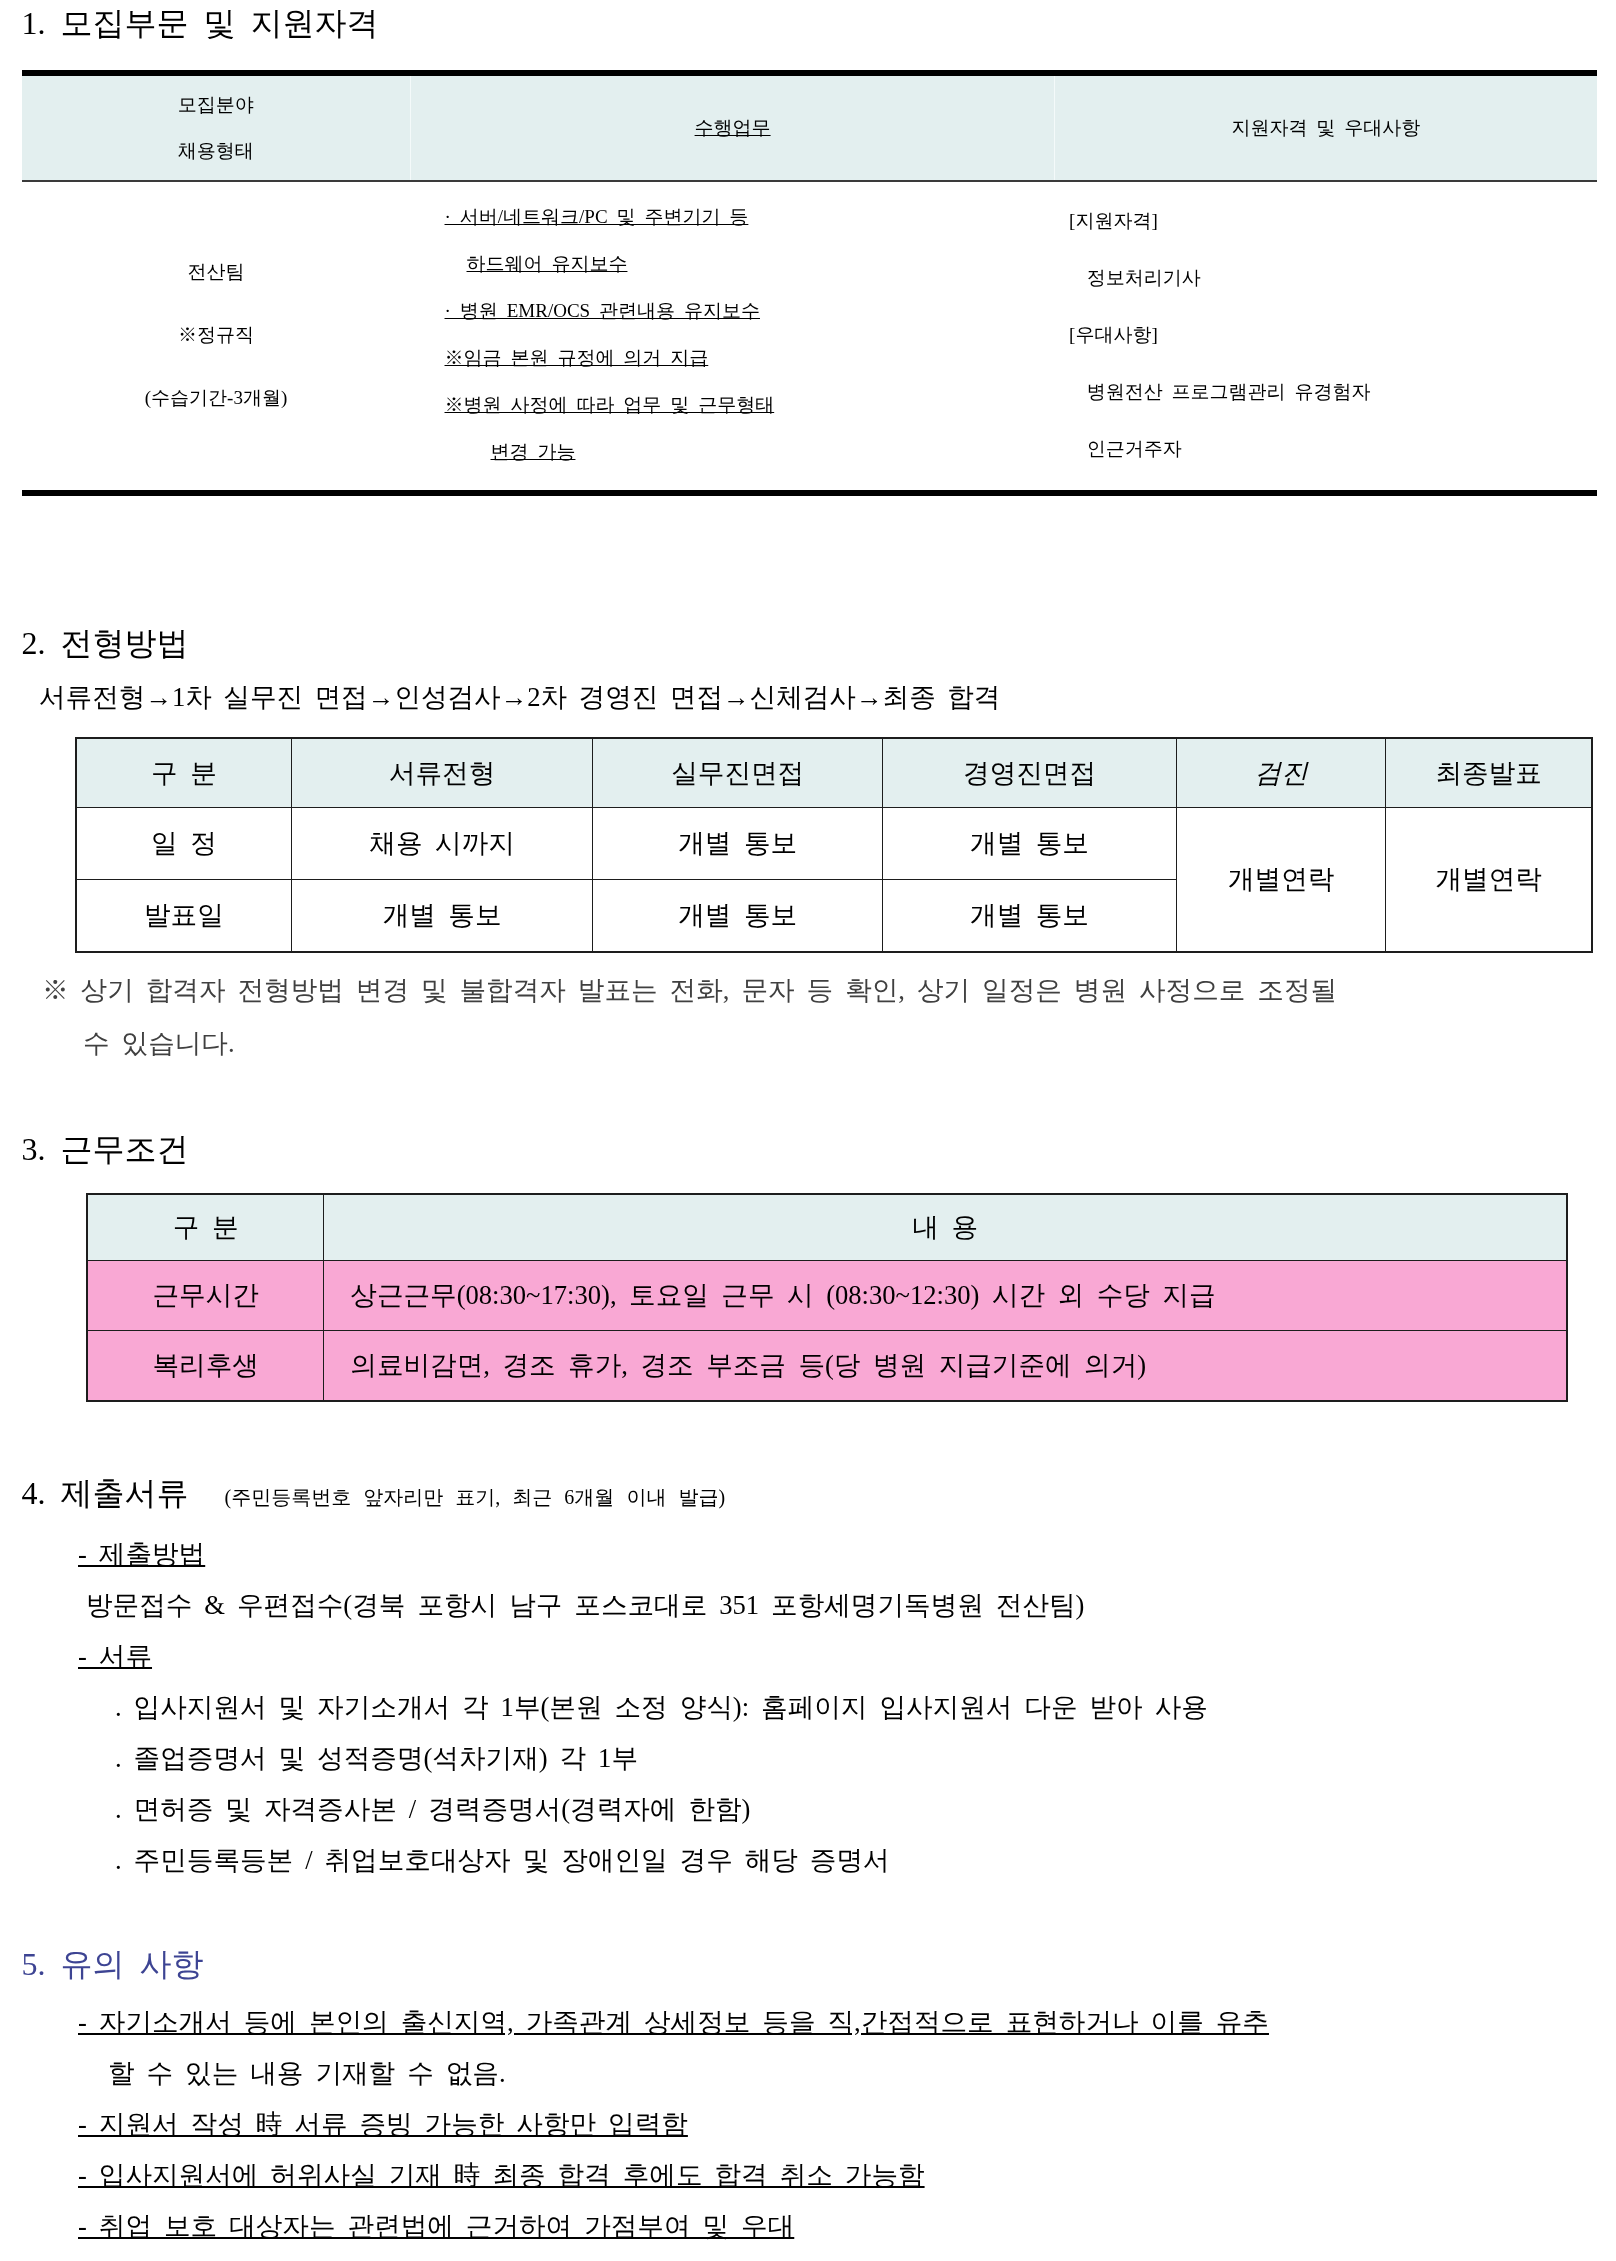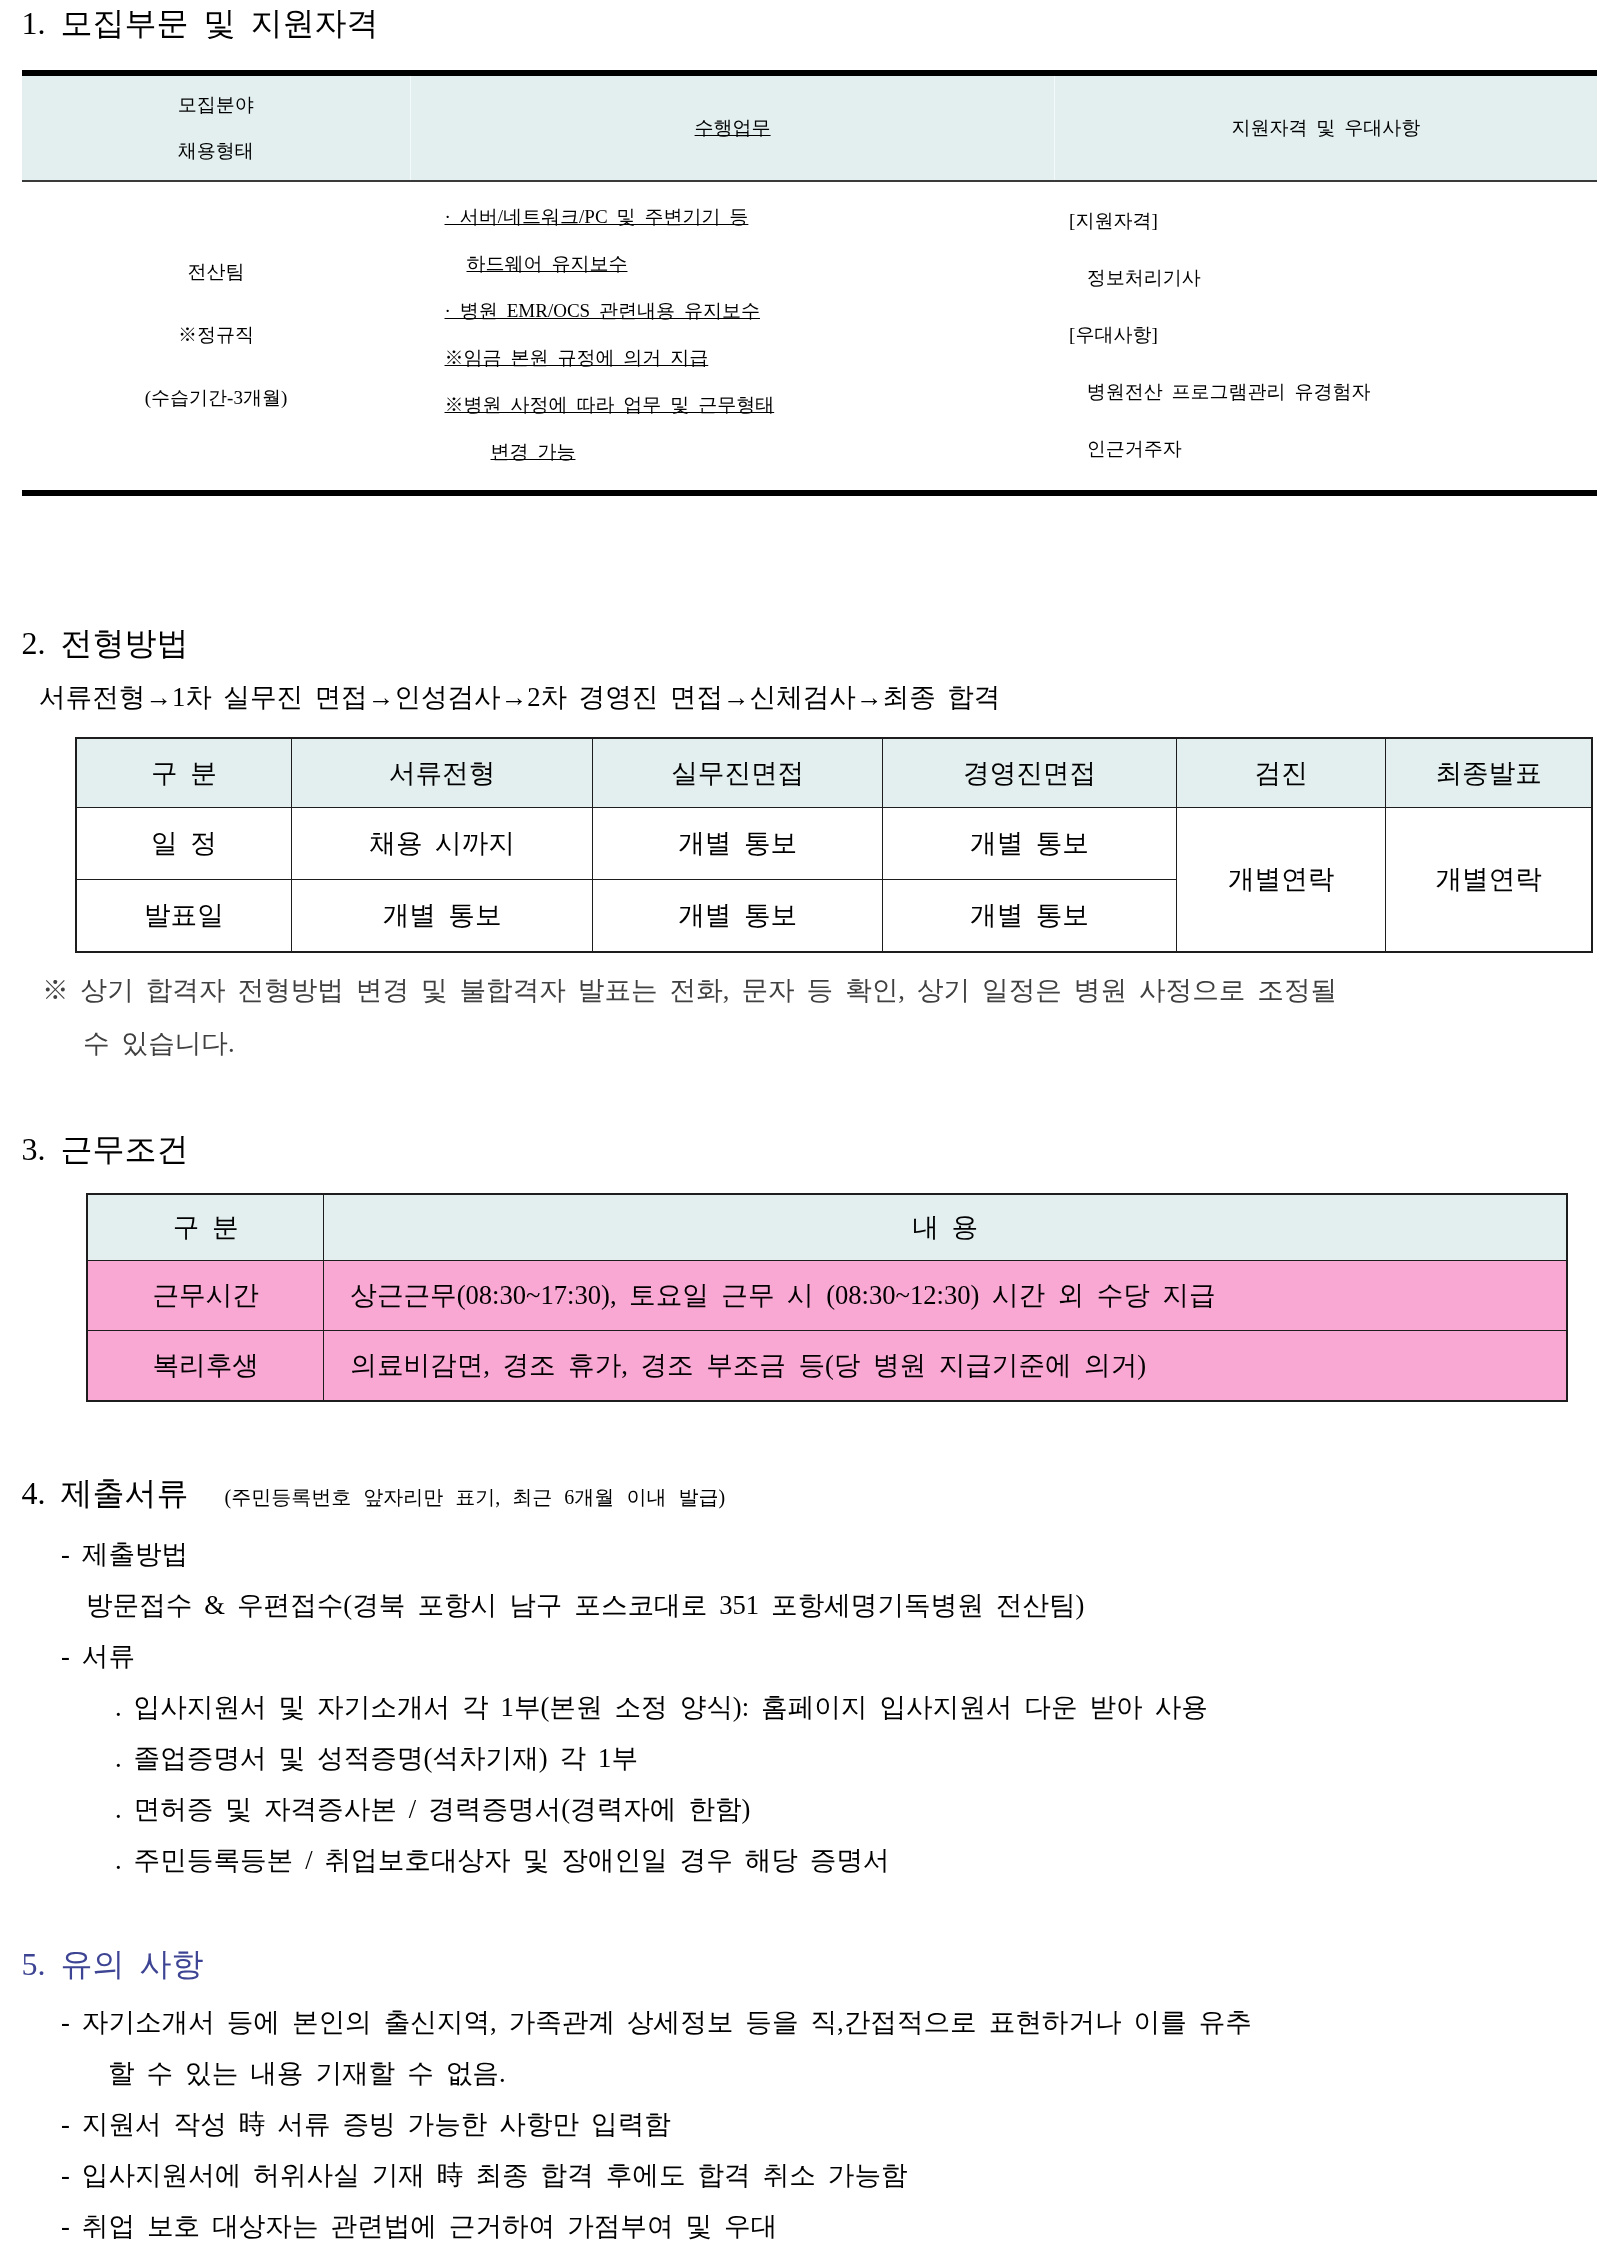--- a/index.html
+++ b/index.html
@@ -47,21 +47,21 @@
     margin:17px 0 0 39px;font-size:26.6px;word-spacing:0.18em;white-space:nowrap;
   }
   .t2{
     margin:21.5px 0 0 75px;width:1518px;border-collapse:collapse;
     font-size:26.6px;word-spacing:0.22em;border:2.2px solid #1d1d1d;
   }
   .t2 td{border:1.4px solid #1d1d1d;text-align:center;vertical-align:middle;}
   .t2 thead td{background:#e3efef;height:66px;}
   .t2 tbody td{height:69px;background:#fff;}
   .t2 .w1{width:14.2%;} .t2 .w2{width:19.9%;} .t2 .w3{width:19.1%;}
-  .t2 .w4{width:19.4%;} .t2 .w5{width:13.8%;} .t2 .w6{width:13.6%;}
+  .t2 .w4{width:19.4%;} .t2 .w5{width:13.8%;font-style:italic;} .t2 .w6{width:13.6%;}
 
   .note{
     color:#404040;font-size:26.6px;word-spacing:0.2em;
     margin:11.5px 0 0 42px;line-height:53px;white-space:nowrap;
   }
   .note .l2{margin-left:41px;}
 
   
   .t3{
     margin:24.4px 0 0 86px;width:1482px;border-collapse:collapse;
@@ -69,21 +69,21 @@
   }
   .t3 td{border:1.4px solid #1d1d1d;vertical-align:middle;}
   .t3 thead td{background:#e3efef;height:63px;text-align:center;}
   .t3 tbody td{height:67px;background:#f9a8d4;}
   .t3 .lab{width:16%;text-align:center;}
   .t3 .cnt{padding-left:26px;white-space:nowrap;}
 
   
   .list{font-size:26.6px;word-spacing:0.2em;}
   .list .row{line-height:51px;white-space:nowrap;}
-  .ind-a{margin-left:61px;}   
+  .ind-a{margin-left:78px;text-decoration:underline;}   
   .ind-b{margin-left:86px;}  
   .ind-c{margin-left:115px;}  
   .ind-d{margin-left:108px;}  
   .gap-top{margin-top:10px;}
 
   .spacer-s1{height:4.3px;}
   .spacer-h2{height:128px;}
   .spacer-h3{height:60px;}
   .spacer-h4{height:72px;}
   .spacer-list4{height:17px;}

